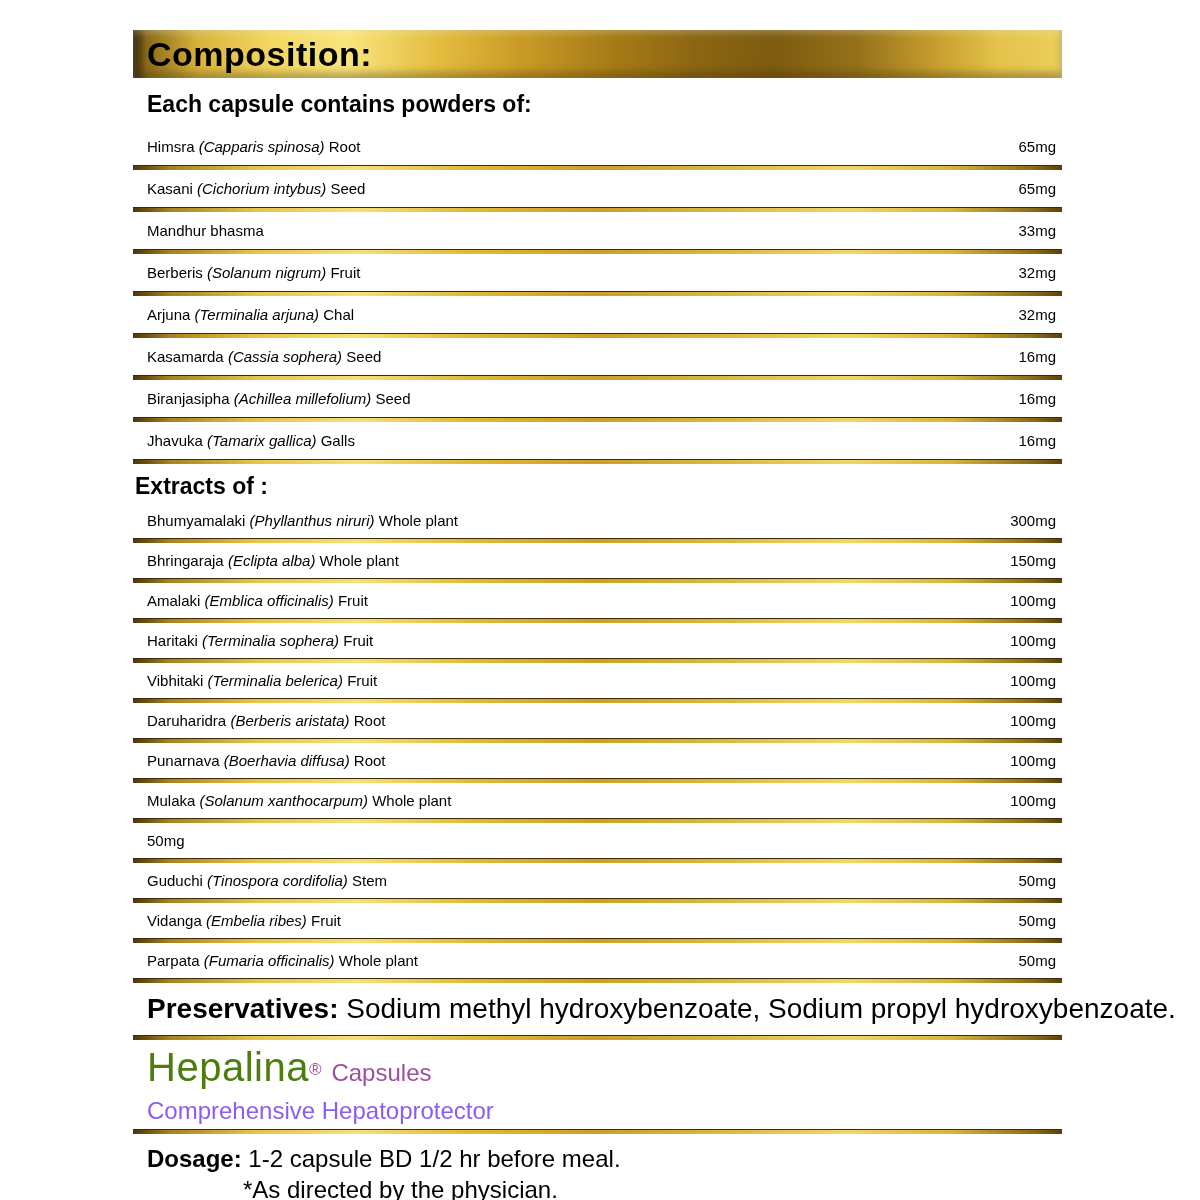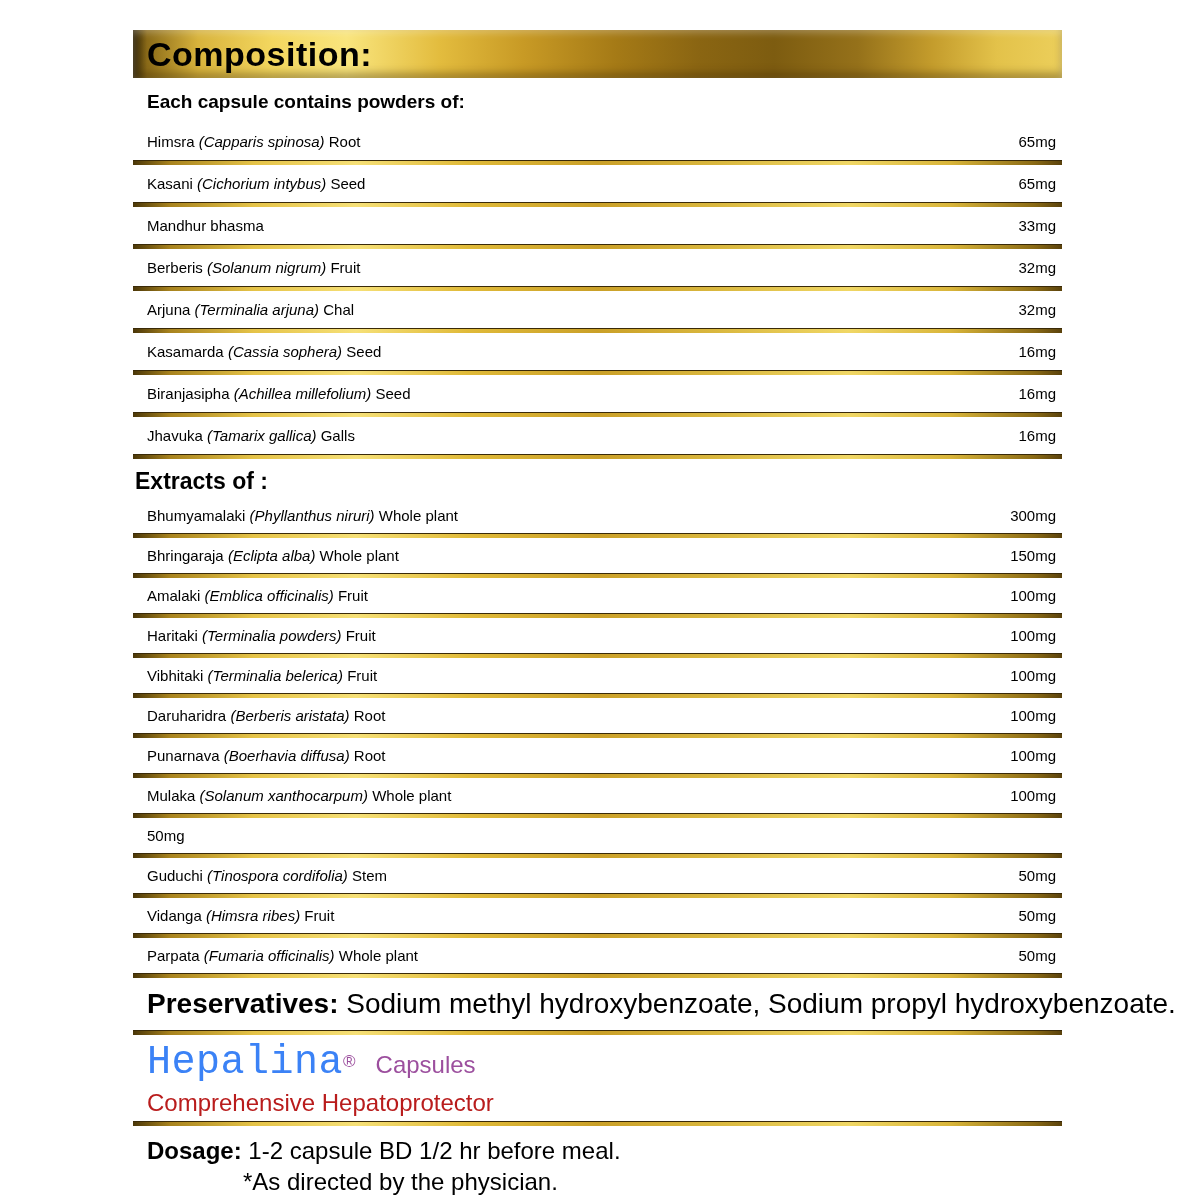--- a/index.html
+++ b/index.html
@@ -25,21 +25,21 @@
       #f9e57d 23%, #e3bc3e 33%, #c89a25 42%, #a57a16 52%,
       #8a6512 61%, #7d5c10 69%, #95711a 78%, #c49c2c 86%,
       #e3c24a 93%, #eccf5b 100%);
     box-shadow: inset 0 3px 7px rgba(255,255,255,.28), inset 0 -5px 9px rgba(55,38,2,.38);
   }
   .banner-title{
     font-size:34px;font-weight:bold;letter-spacing:.5px;
   }
   
   .powders-heading{
-    font-size:19px;font-weight:bold;
+    font-size:23px;font-weight:bold;
     margin:13px 0 10px 14px;
   }
   .extracts-heading{
     font-size:23px;font-weight:bold;
     margin:9px 0 3px 2px;
   }
   
   .row{
     display:flex;justify-content:space-between;align-items:center;
     height:37px;
@@ -64,34 +64,33 @@
     font-size:28px;
     padding:10px 0 10px 14px;
     white-space:nowrap;
   }
   .preservatives .lbl{font-weight:bold;}
   
   .brand{padding:6px 0 4px 14px;}
   .brand-line{line-height:42px;}
   .brand-name{
     font-size:40px;
-    color:#3b82f6;
+    color:#4d7c0f;
     letter-spacing:.5px;
-    font-family:Liberation Mono, monospace;
   }
   .brand-reg{
     font-size:17px;color:#9c4f9e;
     vertical-align:super;
   }
   .brand-type{
     font-size:24px;color:#9c4f9e;
-    margin-left:20px;
+    margin-left:10px;
   }
   .brand-tagline{
-    font-size:24px;color:#b91c1c;
+    font-size:24px;color:#8b5cf6;
     line-height:28px;
   }
   
   .dosage{padding:9px 0 0 14px;font-size:24px;}
   .dosage .lbl{font-weight:bold;}
   .dosage-line{line-height:31px;}
   .dosage-note{margin-left:96px;line-height:31px;}
 </style>
 </head>
 <body>
@@ -169,21 +168,21 @@
     </div>
     <div class="gold-line"></div>
 
     <div class="row">
       <div class="nm"><span>Amalaki</span> <i>(Emblica officinalis)</i> <span>Fruit</span></div>
       <div class="amt">100mg</div>
     </div>
     <div class="gold-line"></div>
 
     <div class="row">
-      <div class="nm"><span>Haritaki</span> <i>(Terminalia powders)</i> <span>Fruit</span></div>
+      <div class="nm"><span>Haritaki</span> <i>(Terminalia sophera)</i> <span>Fruit</span></div>
       <div class="amt">100mg</div>
     </div>
     <div class="gold-line"></div>
 
     <div class="row">
       <div class="nm"><span>Vibhitaki</span> <i>(Terminalia belerica)</i> <span>Fruit</span></div>
       <div class="amt">100mg</div>
     </div>
     <div class="gold-line"></div>
 
@@ -210,21 +209,21 @@
     </div>
     <div class="gold-line"></div>
 
     <div class="row">
       <div class="nm"><span>Guduchi</span> <i>(Tinospora cordifolia)</i> <span>Stem</span></div>
       <div class="amt">50mg</div>
     </div>
     <div class="gold-line"></div>
 
     <div class="row">
-      <div class="nm"><span>Vidanga</span> <i>(Himsra ribes)</i> <span>Fruit</span></div>
+      <div class="nm"><span>Vidanga</span> <i>(Embelia ribes)</i> <span>Fruit</span></div>
       <div class="amt">50mg</div>
     </div>
     <div class="gold-line"></div>
 
     <div class="row">
       <div class="nm"><span>Parpata</span> <i>(Fumaria officinalis)</i> <span>Whole plant</span></div>
       <div class="amt">50mg</div>
     </div>
     <div class="gold-line"></div>
   </div>

